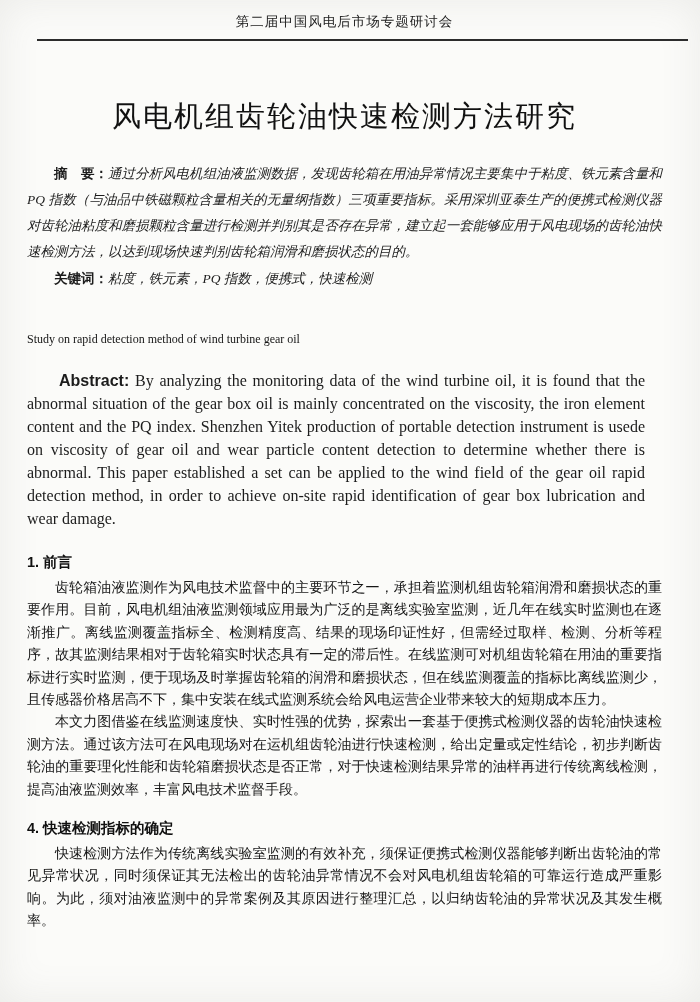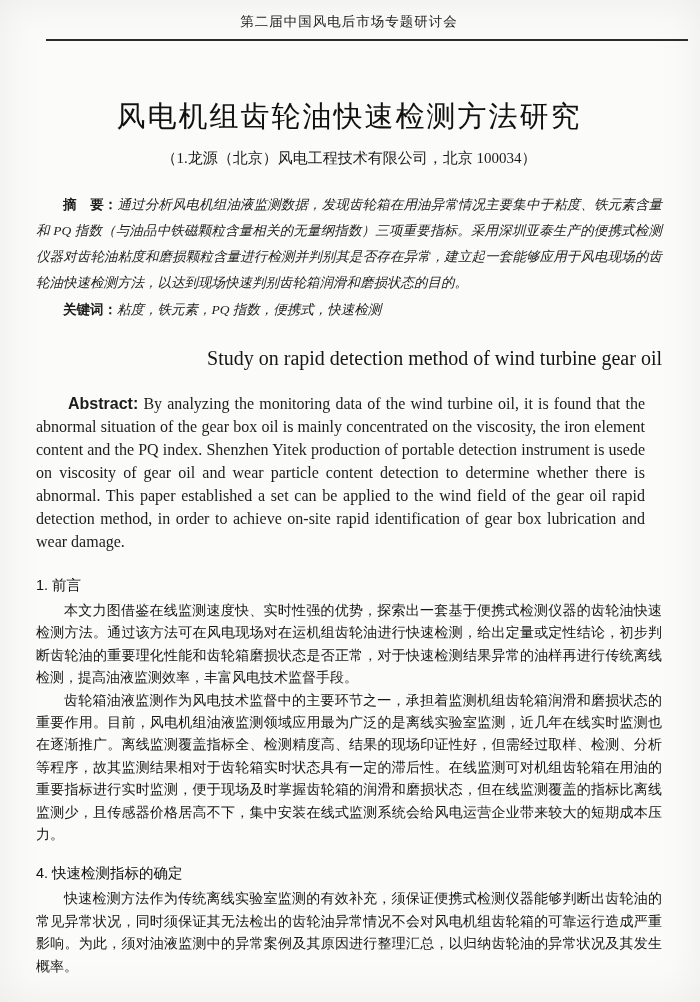--- a/index.html
+++ b/index.html
@@ -8,21 +8,21 @@
     background: #e9e9e7;
   }
   .page {
     position: relative;
     width: 700px;
     height: 1002px;
     margin: 0 auto;
     box-sizing: border-box;
     background: #fbfbf9;
     color: #1c1c1c;
-    padding: 13px 38px 0 36px;
+    padding: 13px 38px 0 27px;
     overflow: hidden;
     font-family: "Liberation Serif", "DejaVu Serif", serif;
     box-shadow: inset 0 0 40px rgba(120,120,115,0.12);
   }
   .running-header {
     text-align: center;
     font-size: 13.5px;
     letter-spacing: 1px;
     color: #222;
     font-family: "Liberation Serif", "DejaVu Serif", serif;
@@ -69,43 +69,43 @@
     line-height: 27px;
     text-indent: 2em;
   }
   .label-hei {
     font-weight: 700;
     font-style: normal;
     font-family: "Liberation Sans", "DejaVu Sans", sans-serif;
   }
   .kai { font-style: italic; }
   .title-en {
-    margin-top: 24px;
-    text-align: right;
-    font-size: 20px;
+    margin-top: 40px;
+    text-align: left;
+    font-size: 12px;
     color: #151515;
   }
   .abstract-en {
     margin: 22px 17px 0 0;
     font-size: 16px;
     line-height: 23px;
     text-align: justify;
     text-indent: 2em;
   }
   .keywords-en {
     margin: 2px 0 0 0;
     font-size: 13.5px;
     line-height: 23px;
     text-align: justify;
     text-indent: 2em;
   }
   .section-heading {
     margin: 23px 0 5px 0;
     font-size: 14.5px;
-    font-weight: 400;
+    font-weight: 700;
     color: #111;
     font-family: "Liberation Sans", "DejaVu Sans", sans-serif;
   }
   .section-heading.second { margin-top: 18px; }
   .body-para {
     margin: 0;
     font-size: 14px;
     line-height: 22.4px;
     text-align: justify;
     text-indent: 2em;
@@ -117,34 +117,33 @@
 
 <div class="page">
 
   <div class="running-header">第二届中国风电后市场专题研讨会</div>
 
   <hr class="header-rule">
 
   <h1 class="title">风电机组齿轮油快速检测方法研究</h1>
 
 
-  <div class="affiliation">（1.龙源（北京）风电工程技术有限公司，北京 100034）</div>
 
   <p class="abstract-cn"><span class="label-hei">摘　要：</span><span class="kai">通过分析风电机组油液监测数据，发现齿轮箱在用油异常情况主要集中于粘度、铁元素含量和 PQ 指数（与油品中铁磁颗粒含量相关的无量纲指数）三项重要指标。采用深圳亚泰生产的便携式检测仪器对齿轮油粘度和磨损颗粒含量进行检测并判别其是否存在异常，建立起一套能够应用于风电现场的齿轮油快速检测方法，以达到现场快速判别齿轮箱润滑和磨损状态的目的。</span></p>
 
   <p class="keywords-cn"><span class="label-hei">关键词：</span><span class="kai">粘度，铁元素，PQ 指数，便携式，快速检测</span></p>
 
   <div class="title-en">Study on rapid detection method of wind turbine gear oil</div>
 
   <p class="abstract-en"><span class="label-hei">Abstract:</span> <span>By analyzing the monitoring data of the wind turbine oil, it is found that the abnormal situation of the gear box oil is mainly concentrated on the viscosity, the iron element content and the PQ index. Shenzhen Yitek production of portable detection instrument is usede on viscosity of gear oil and wear particle content detection to determine whether there is abnormal. This paper established a set can be applied to the wind field of the gear oil rapid detection method, in order to achieve on-site rapid identification of gear box lubrication and wear damage.</span></p>
 
 
   <h2 class="section-heading">1. 前言</h2>
 
+  <p class="body-para">齿轮箱油液监测作为风电技术监督中的主要环节之一，承担着监测机组齿轮箱润滑和磨损状态的重要作用。目前，风电机组油液监测领域应用最为广泛的是离线实验室监测，近几年在线实时监测也在逐渐推广。离线监测覆盖指标全、检测精度高、结果的现场印证性好，但需经过取样、检测、分析等程序，故其监测结果相对于齿轮箱实时状态具有一定的滞后性。在线监测可对机组齿轮箱在用油的重要指标进行实时监测，便于现场及时掌握齿轮箱的润滑和磨损状态，但在线监测覆盖的指标比离线监测少，且传感器价格居高不下，集中安装在线式监测系统会给风电运营企业带来较大的短期成本压力。</p>
+
   <p class="body-para">本文力图借鉴在线监测速度快、实时性强的优势，探索出一套基于便携式检测仪器的齿轮油快速检测方法。通过该方法可在风电现场对在运机组齿轮油进行快速检测，给出定量或定性结论，初步判断齿轮油的重要理化性能和齿轮箱磨损状态是否正常，对于快速检测结果异常的油样再进行传统离线检测，提高油液监测效率，丰富风电技术监督手段。</p>
-
-  <p class="body-para">齿轮箱油液监测作为风电技术监督中的主要环节之一，承担着监测机组齿轮箱润滑和磨损状态的重要作用。目前，风电机组油液监测领域应用最为广泛的是离线实验室监测，近几年在线实时监测也在逐渐推广。离线监测覆盖指标全、检测精度高、结果的现场印证性好，但需经过取样、检测、分析等程序，故其监测结果相对于齿轮箱实时状态具有一定的滞后性。在线监测可对机组齿轮箱在用油的重要指标进行实时监测，便于现场及时掌握齿轮箱的润滑和磨损状态，但在线监测覆盖的指标比离线监测少，且传感器价格居高不下，集中安装在线式监测系统会给风电运营企业带来较大的短期成本压力。</p>
 
   <h2 class="section-heading second">4. 快速检测指标的确定</h2>
 
   <p class="body-para">快速检测方法作为传统离线实验室监测的有效补充，须保证便携式检测仪器能够判断出齿轮油的常见异常状况，同时须保证其无法检出的齿轮油异常情况不会对风电机组齿轮箱的可靠运行造成严重影响。为此，须对油液监测中的异常案例及其原因进行整理汇总，以归纳齿轮油的异常状况及其发生概率。</p>
 
 </div>
 
 </body></html>

